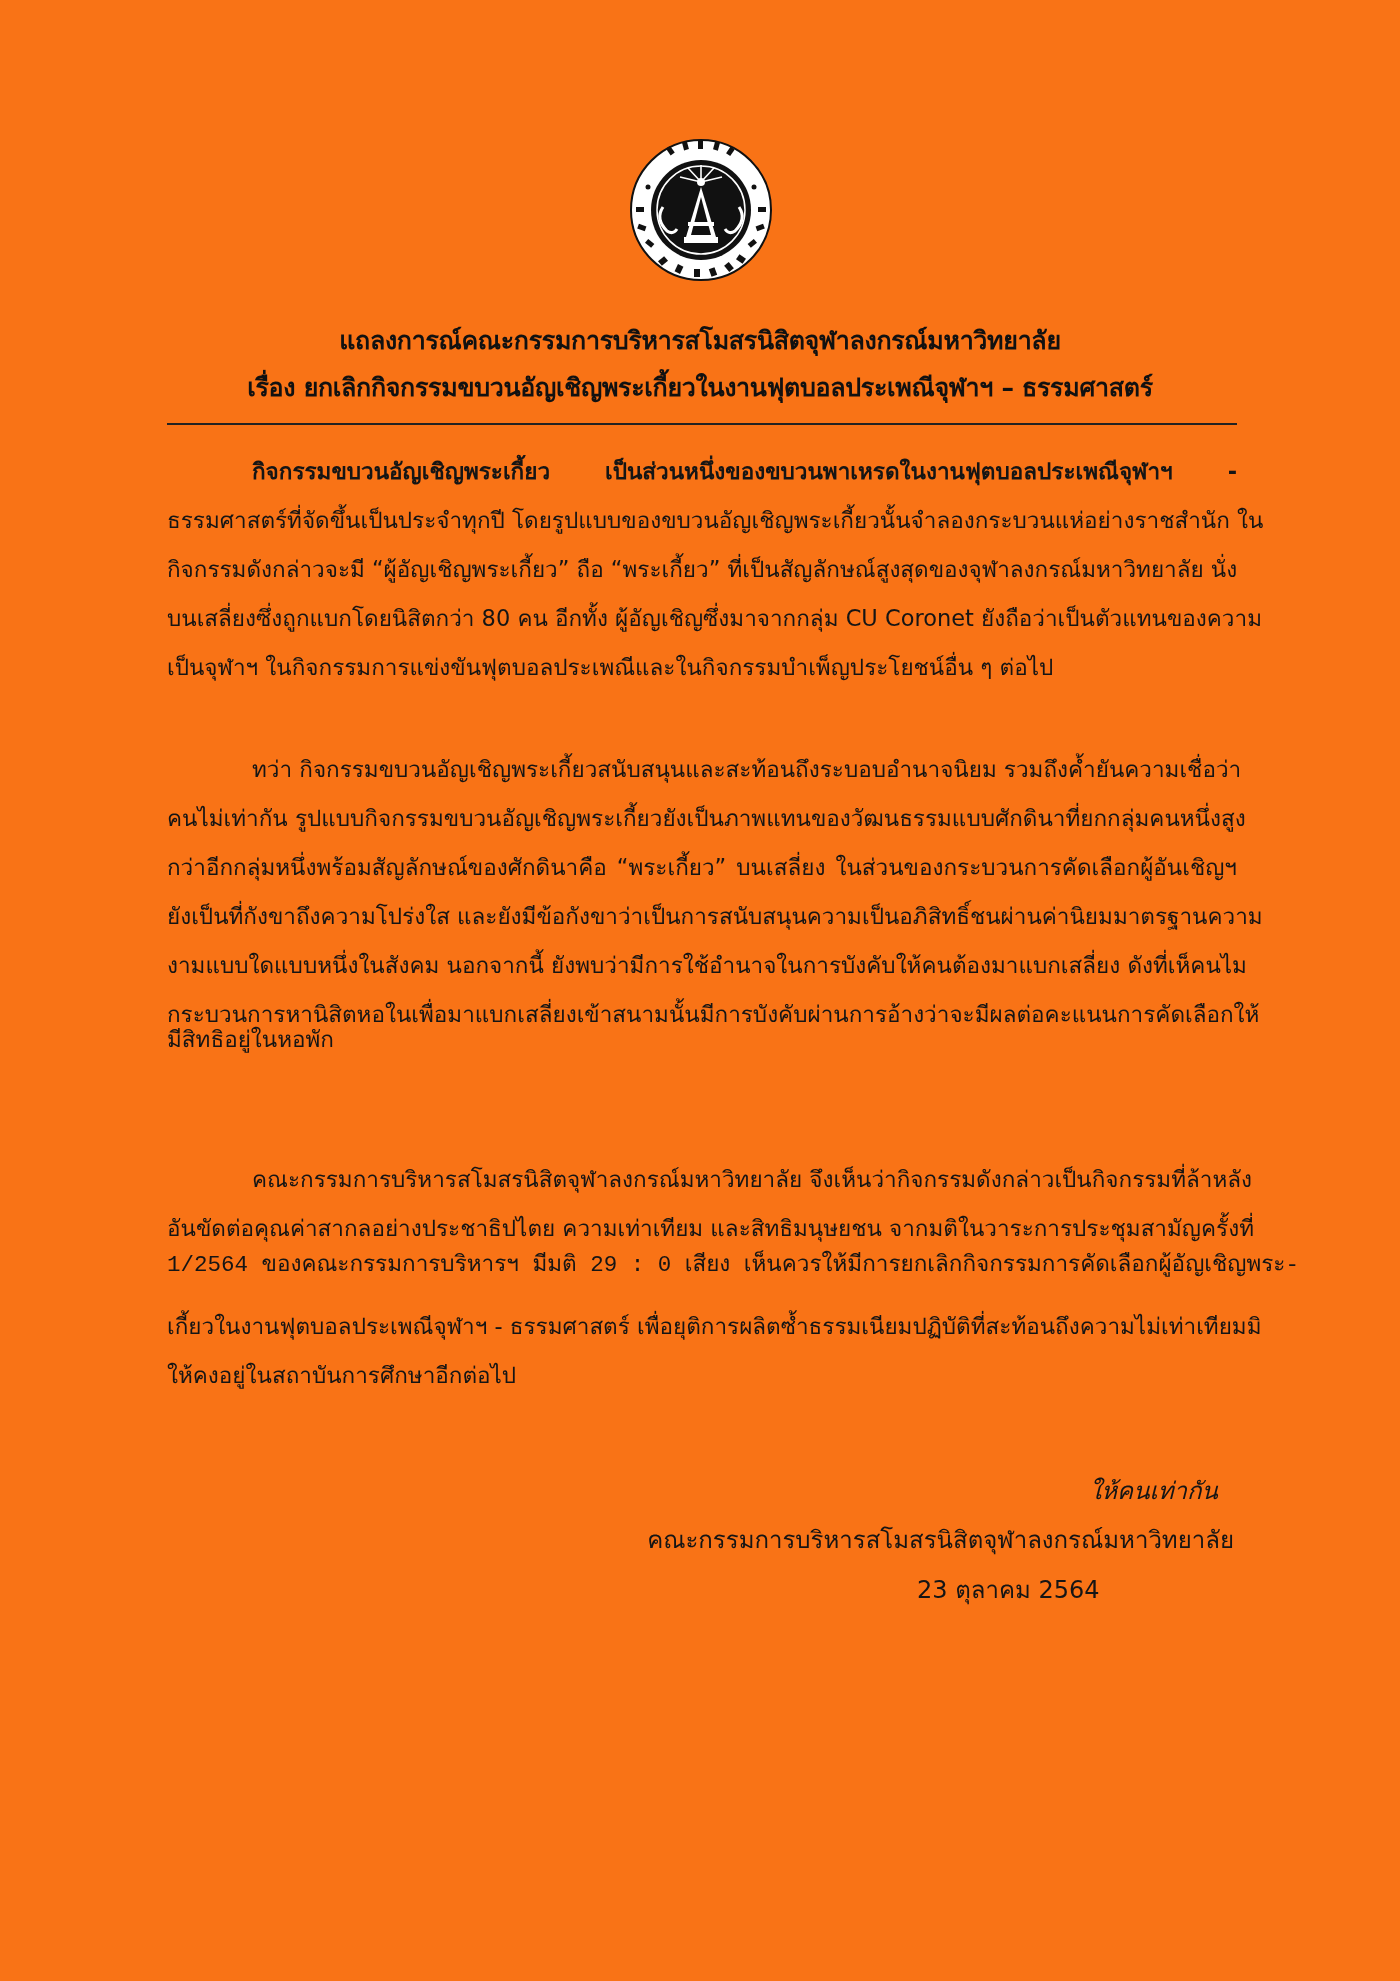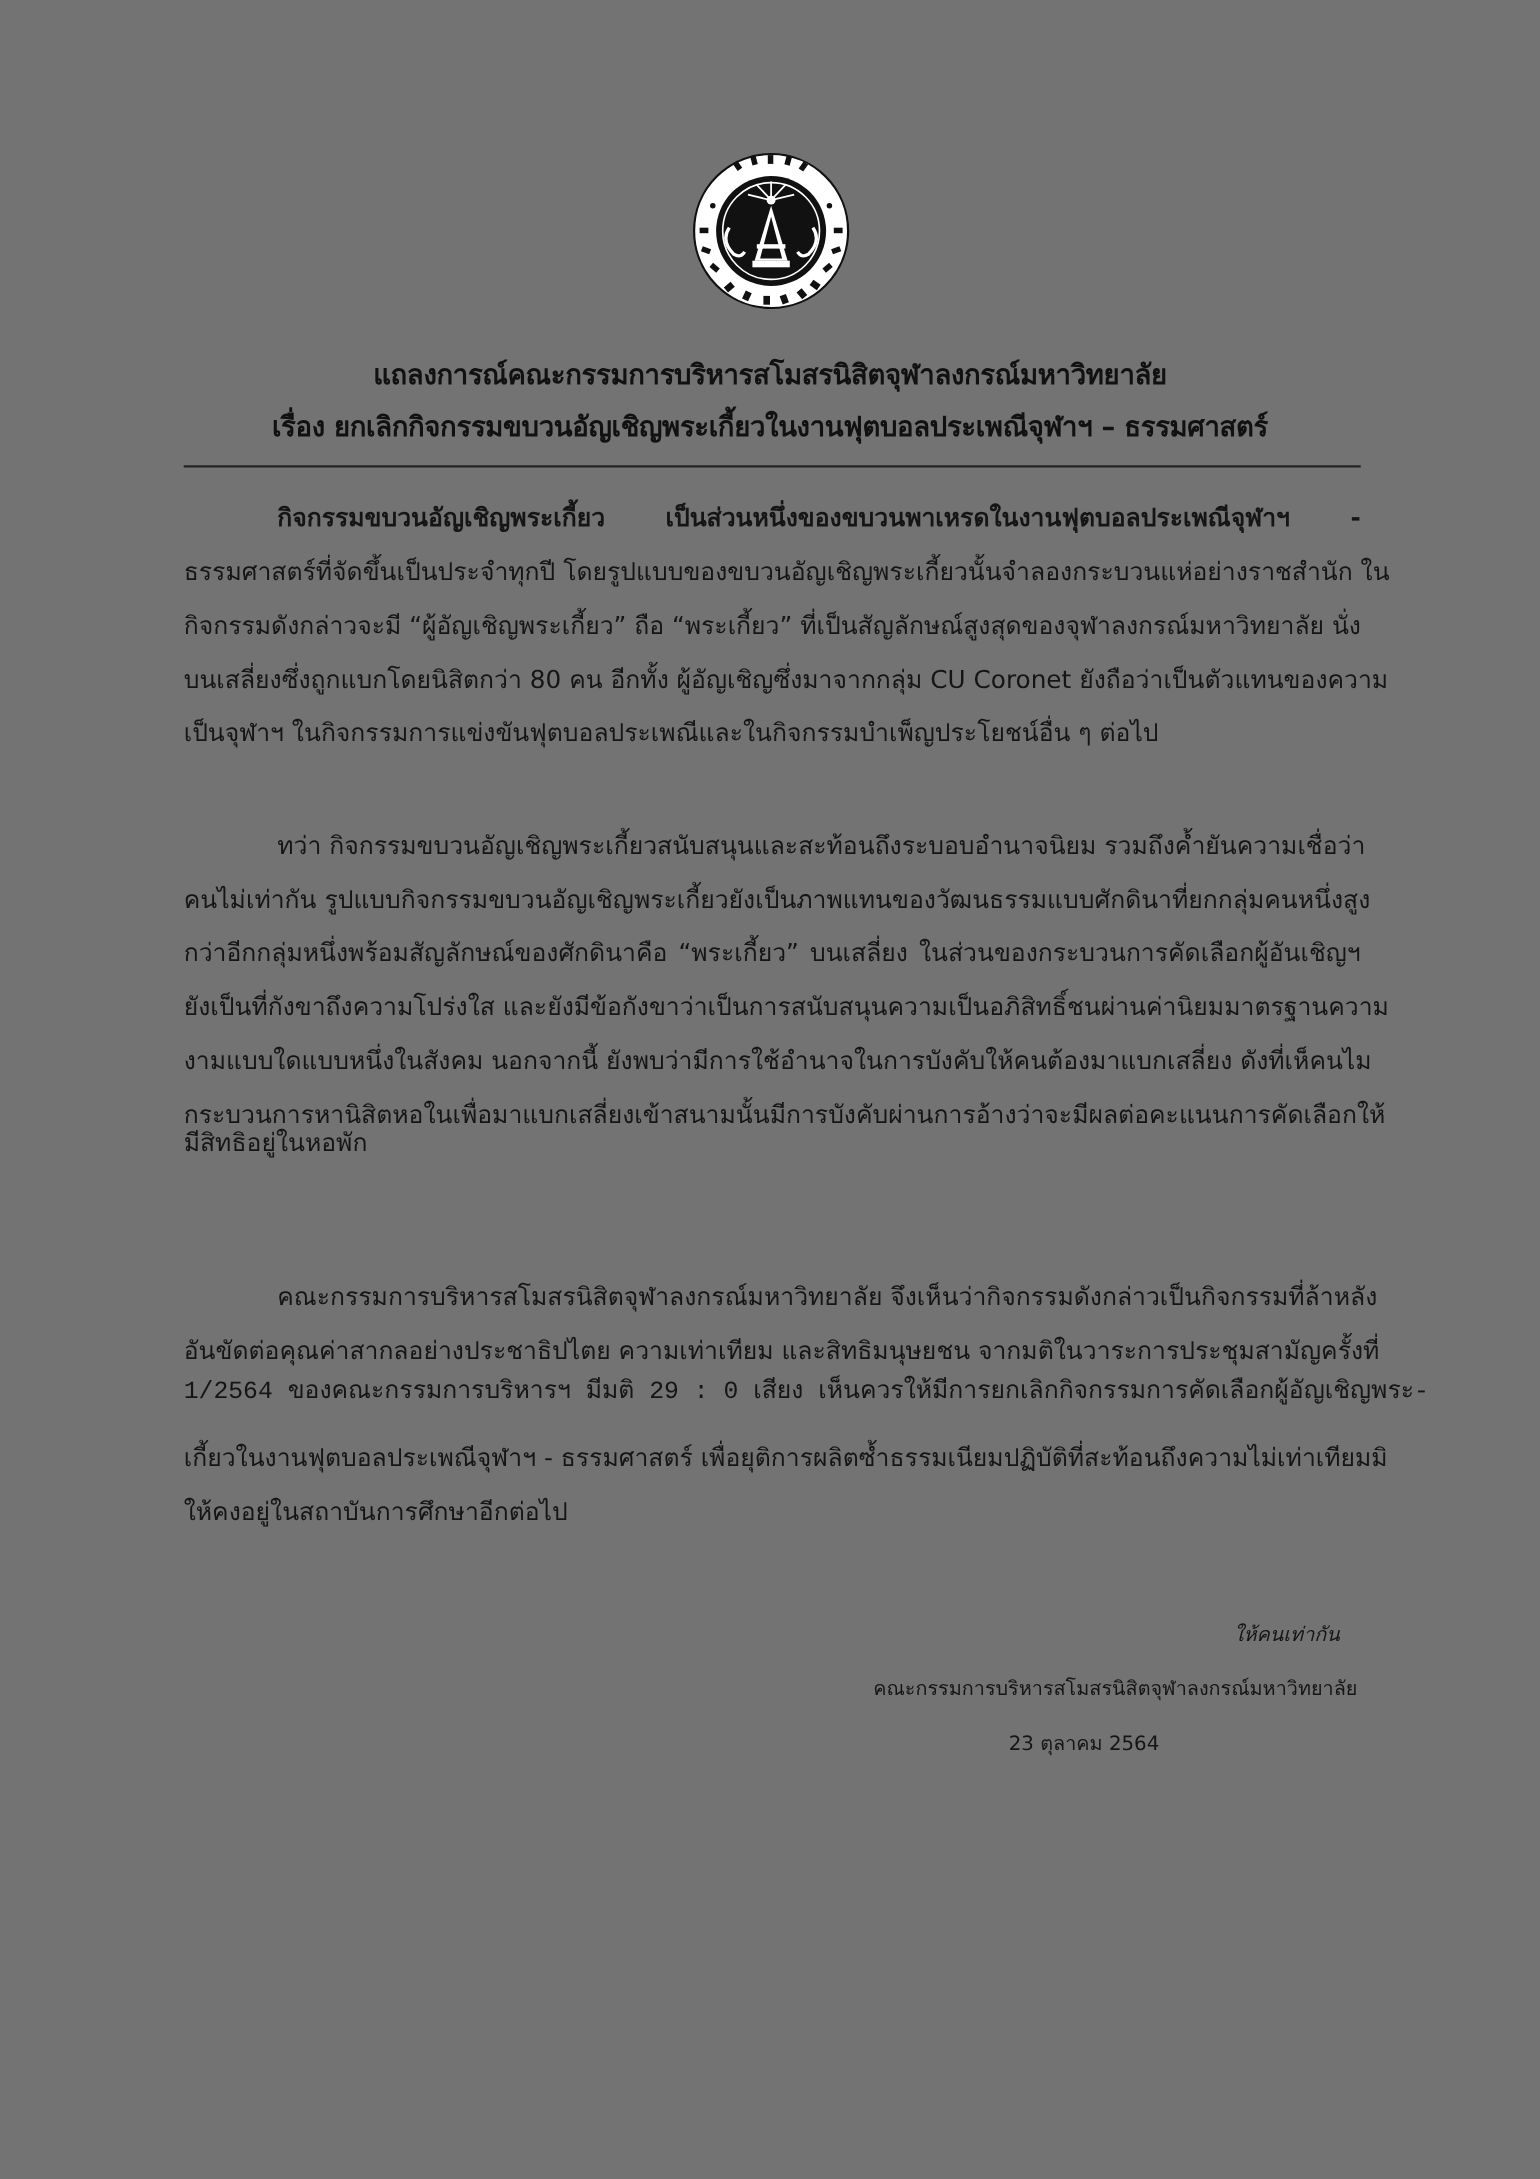--- a/index.html
+++ b/index.html
@@ -1,26 +1,26 @@
 <!DOCTYPE html>
 <html><head>
   <meta charset="utf-8">
   <style>
     html, body { margin: 0; padding: 0; background: #ffffff; }
     body { width: 1400px; height: 1981px; position: relative; overflow: hidden; color: #111111; font-family: "DejaVu Sans", "Liberation Sans", sans-serif; }
-    .page { position: absolute; left: 0; top: 0; width: 1400px; height: 1981px; background: #737373; }
+    .page { position: absolute; left: 0; top: 0; width: 1400px; height: 1981px; background: #f97316; }
     .logo { position: absolute; left: 628px; top: 137px; width: 146px; height: 146px; }
     .heading { position: absolute; left: 0; width: 1400px; text-align: center; font-weight: bold; font-size: 25px; letter-spacing: -0.3px; color: #111; white-space: nowrap; }
     .h1 { top: 320px; }
     .h2 { top: 367px; }
     .rule { position: absolute; left: 167px; top: 423px; width: 1070px; height: 2px; background: #222; }
     .line { position: absolute; left: 167px; width: 1070px; font-size: 22.5px; line-height: 30px; white-space: nowrap; text-align: justify; text-align-last: justify; color: #151515; }
     .line.indent { left: 252px; width: 985px; }
     .line.last { text-align-last: left; }
-    .sign { position: absolute; font-size: 18px; white-space: nowrap; color: #151515; }
+    .sign { position: absolute; font-size: 24px; white-space: nowrap; color: #151515; }
     .motto { right: 182px; top: 1471px; font-style: italic; }
     .org { right: 166px; top: 1520px; }
     .date { left: 917px; top: 1570px; }
   </style>
 </head>
 <body>
 
 <div class="page">
 
   <svg class="logo" viewBox="0 0 146 146">

